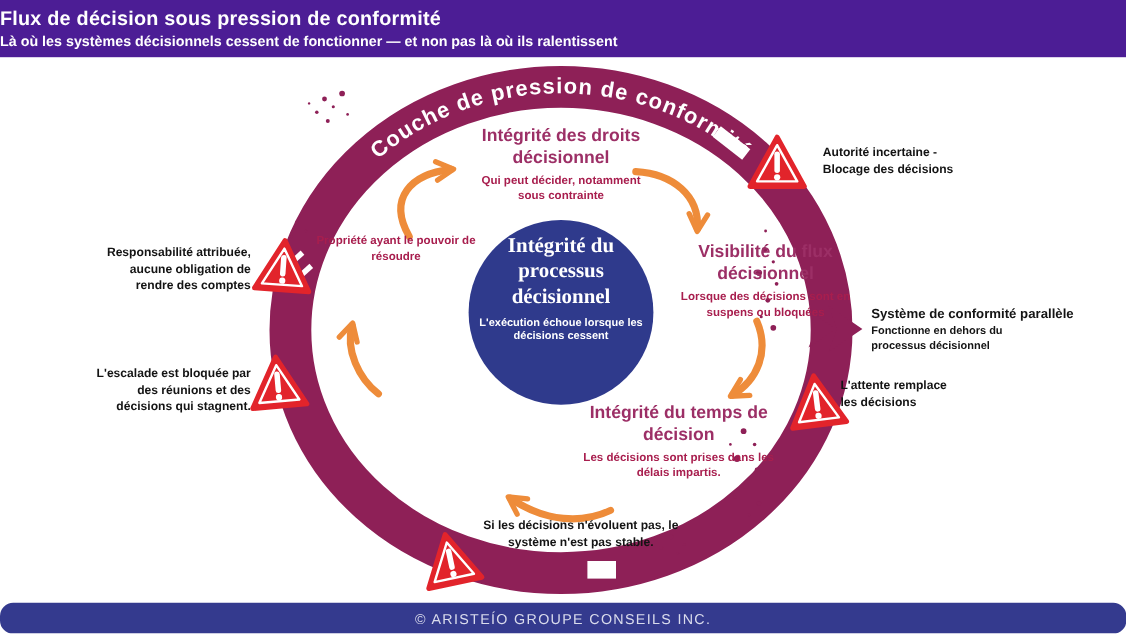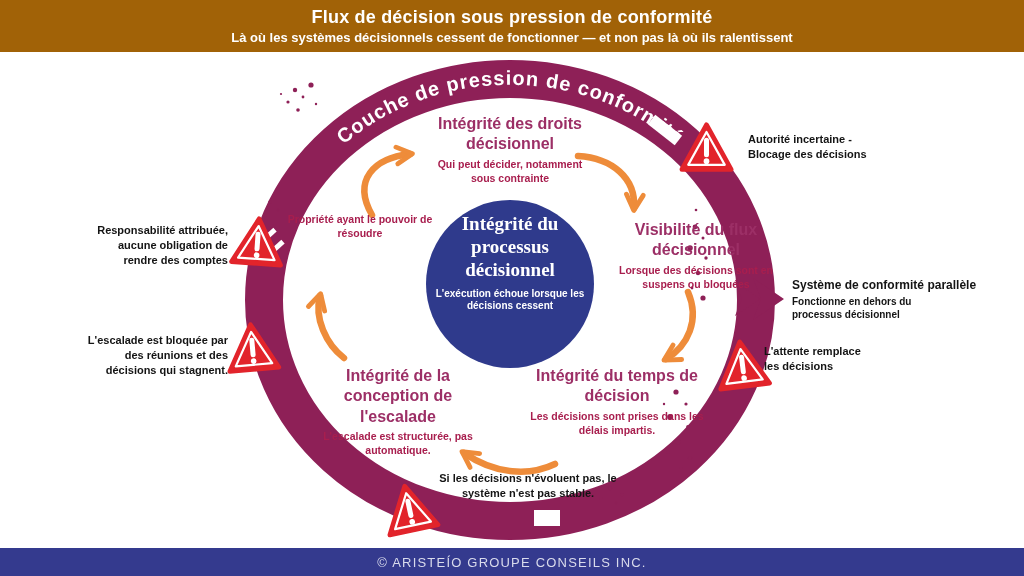--- a/index.html
+++ b/index.html
@@ -4,30 +4,30 @@
 <style>
   * { margin:0; padding:0; box-sizing:border-box; }
   html,body { width:1024px; height:576px; }
   body {
     font-family:"Liberation Sans", sans-serif;
     background:#ffffff; position:relative; overflow:hidden;
   }
   
   .topbar {
     position:absolute; left:0; top:0; width:1024px; height:52px;
-    background:#a16207; color:#fff; text-align:center;
+    background:#4c1d95; color:#fff; text-align:left;
     display:flex; flex-direction:column; justify-content:center; gap:2px;
   }
   .topbar .title { font-size:18px; font-weight:bold; letter-spacing:.2px; }
   .topbar .subtitle { font-size:13px; font-weight:bold; }
   .bottombar {
     position:absolute; left:0; top:548px; width:1024px; height:28px;
     background:#343a8e; color:#d9dbec; text-align:center;
     display:flex; align-items:center; justify-content:center;
-    font-size:13px; letter-spacing:1.2px;
+    font-size:13px; letter-spacing:1.2px;border-radius:12px;
   }
   
   .diagram { position:absolute; left:0; top:52px; width:1024px; height:496px; }
   .diagram svg.layer { position:absolute; left:0; top:0; }
   .abs { position:absolute; }
   
   .center-node {
     left:424px; top:160px; width:172px; text-align:center; color:#fff;
   }
   .center-node .c-title { font-size:19px; font-weight:bold; line-height:1.22;font-family:Liberation Serif, serif; }
@@ -148,24 +148,20 @@
     <div class="n-sub" style="width:170px; margin:3px auto 0;">Qui peut décider, notamment sous contrainte</div>
   </div>
   <div class="abs node" style="left:572px; top:168px; width:168px;margin-left:40px;">
     <div class="n-title">Visibilité du flux décisionnel</div>
     <div class="n-sub">Lorsque des décisions sont en suspens ou bloquées</div>
   </div>
   <div class="abs node" style="left:527px; top:314px; width:180px;">
     <div class="n-title">Intégrité du temps de décision</div>
     <div class="n-sub">Les décisions sont prises dans les délais impartis.</div>
   </div>
-  <div class="abs node" style="left:312px; top:314px; width:172px;">
-    <div class="n-title" style="width:150px; margin:0 auto;">Intégrité de la conception de l'escalade</div>
-    <div class="n-sub">L'escalade est structurée, pas automatique.</div>
-  </div>
   <div class="abs node" style="left:282px; top:158px; width:156px;">
     <div class="n-sub">Propriété ayant le pouvoir de résoudre</div>
   </div>
 
   <div class="abs note" style="left:748px; top:80px; width:122px;">Autorité incertaine - Blocage des décisions</div>
   <div class="abs note" style="left:764px; top:292px; width:110px;">L'attente remplace les décisions</div>
   <div class="abs note right-al" style="left:88px; top:171px; width:140px;">Responsabilité attribuée, aucune obligation de rendre des comptes</div>
   <div class="abs note right-al" style="left:85px; top:281px; width:143px;">L'escalade est bloquée par des réunions et des décisions qui stagnent.</div>
   <div class="abs note center-al" style="left:432px; top:419px; width:192px;">Si les décisions n'évoluent pas, le système n'est pas stable.</div>
 

